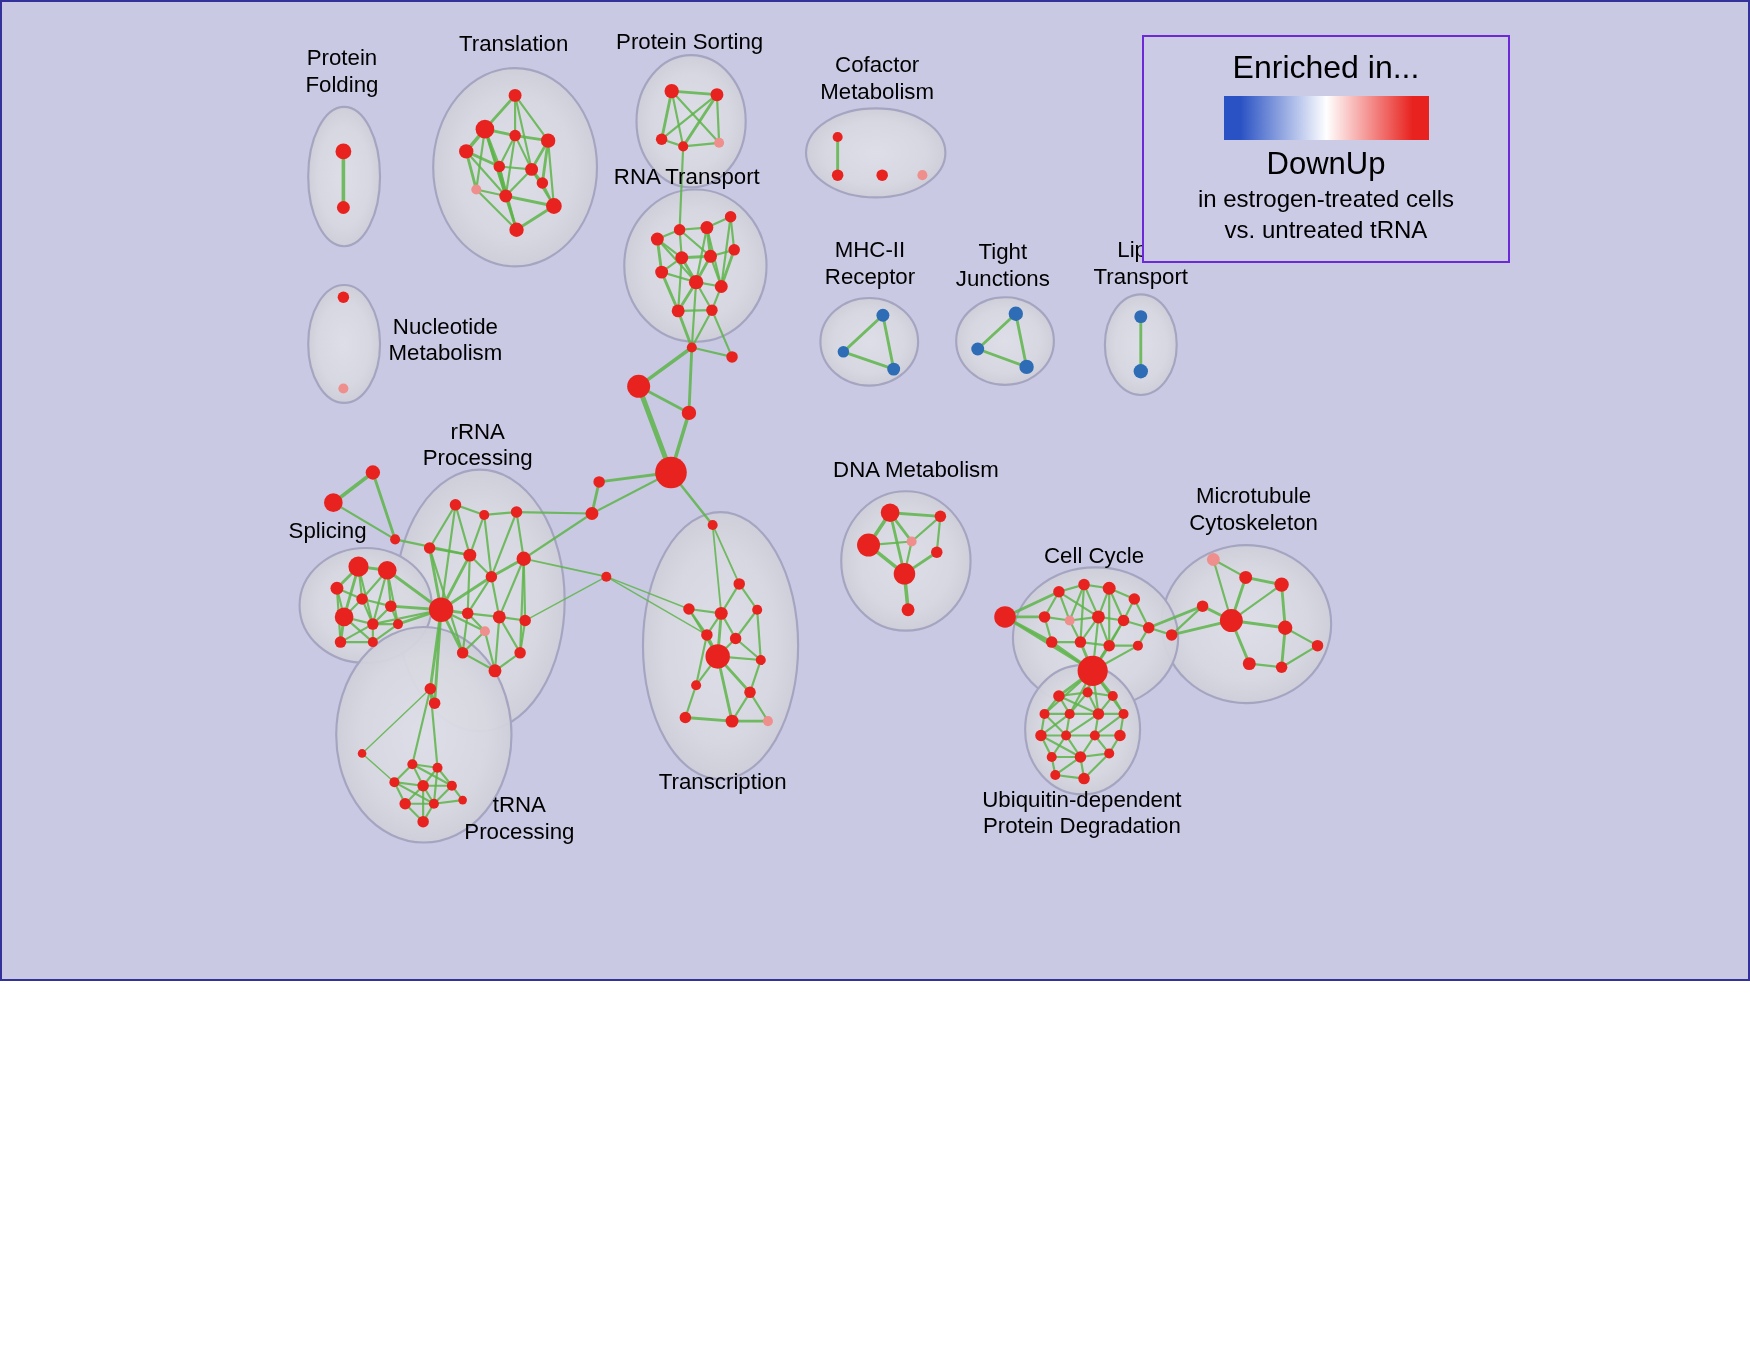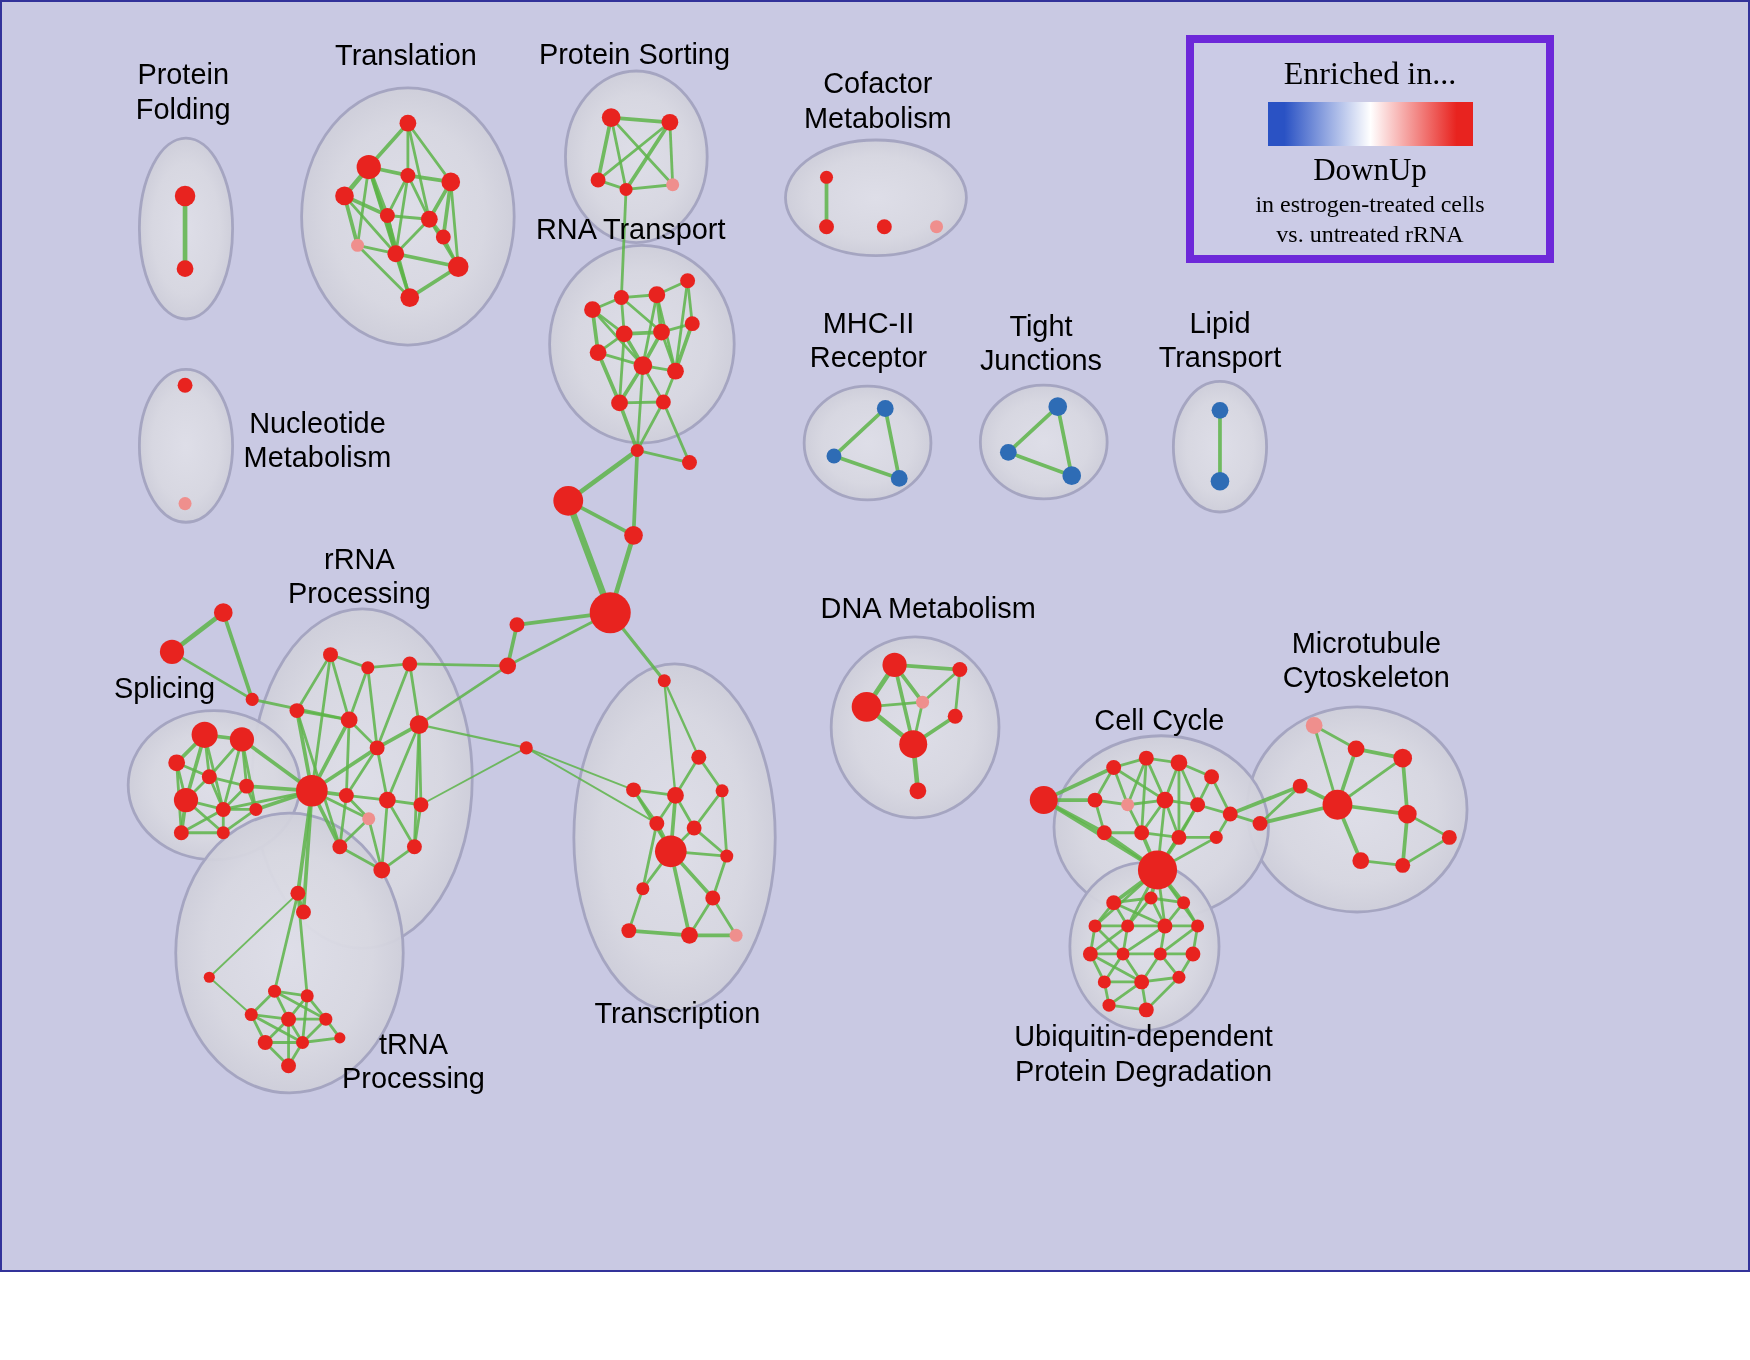--- a/index.html
+++ b/index.html
@@ -1,36 +1,35 @@
 <!DOCTYPE html>
 <html><head>
 <meta charset="utf-8">
 <style>
   html,body{margin:0;padding:0;background:#ffffff;}
   .figure{
     position:relative;
-    width:1750px;height:1272px;
+    width:1750px;height:981px;
     box-sizing:border-box;
     overflow:hidden;
     font-family:"Liberation Sans",sans-serif;
   }
   #network-svg{position:absolute;left:0;top:0;width:100%;height:100%;}
   .cluster-label{
     fill:#000000;
     font-family:"Liberation Sans",sans-serif;
     font-size:31px;
     font-weight:400;
   }
   .legend{
-    position:absolute;left:1184px;top:33px;width:368px;height:228px;
+    position:absolute;left:1140px;top:33px;width:368px;height:228px;
     box-sizing:border-box;
-    border:8px solid #6d28d9;
+    border:2px solid #6d28d9;
     text-align:center;
     z-index:5;
-    font-family:Liberation Serif, serif;
   }
   .legend-title{font-size:32px;margin-top:12px;color:#000;}
   .legend-bar{width:205px;height:44px;margin:10px auto 6px auto;}
   .legend-ends{
     display:flex;justify-content:center;
     width:284px;margin:0 auto;
     font-size:31px;color:#000;
   }
   .legend-caption{font-size:24px;margin-top:3px;color:#000;}
 </style>
@@ -568,15 +567,15 @@
     </svg>
 
   <div class="legend" style="background: rgb(203, 203, 230);">
     <div class="legend-title">Enriched in...</div>
     <div class="legend-bar" style="background: linear-gradient(to right, rgb(42, 82, 196) 0%, rgb(42, 82, 196) 8%, rgb(255, 255, 255) 50%, rgb(232, 35, 31) 92%, rgb(232, 35, 31) 100%);"></div>
     <div class="legend-ends">
       <span>Down</span>
       <span>Up</span>
     </div>
     <div class="legend-caption">in estrogen-treated cells</div>
-    <div class="legend-caption">vs. untreated rRNA</div>
+    <div class="legend-caption">vs. untreated tRNA</div>
   </div>
 </div>
 
 </body></html>

